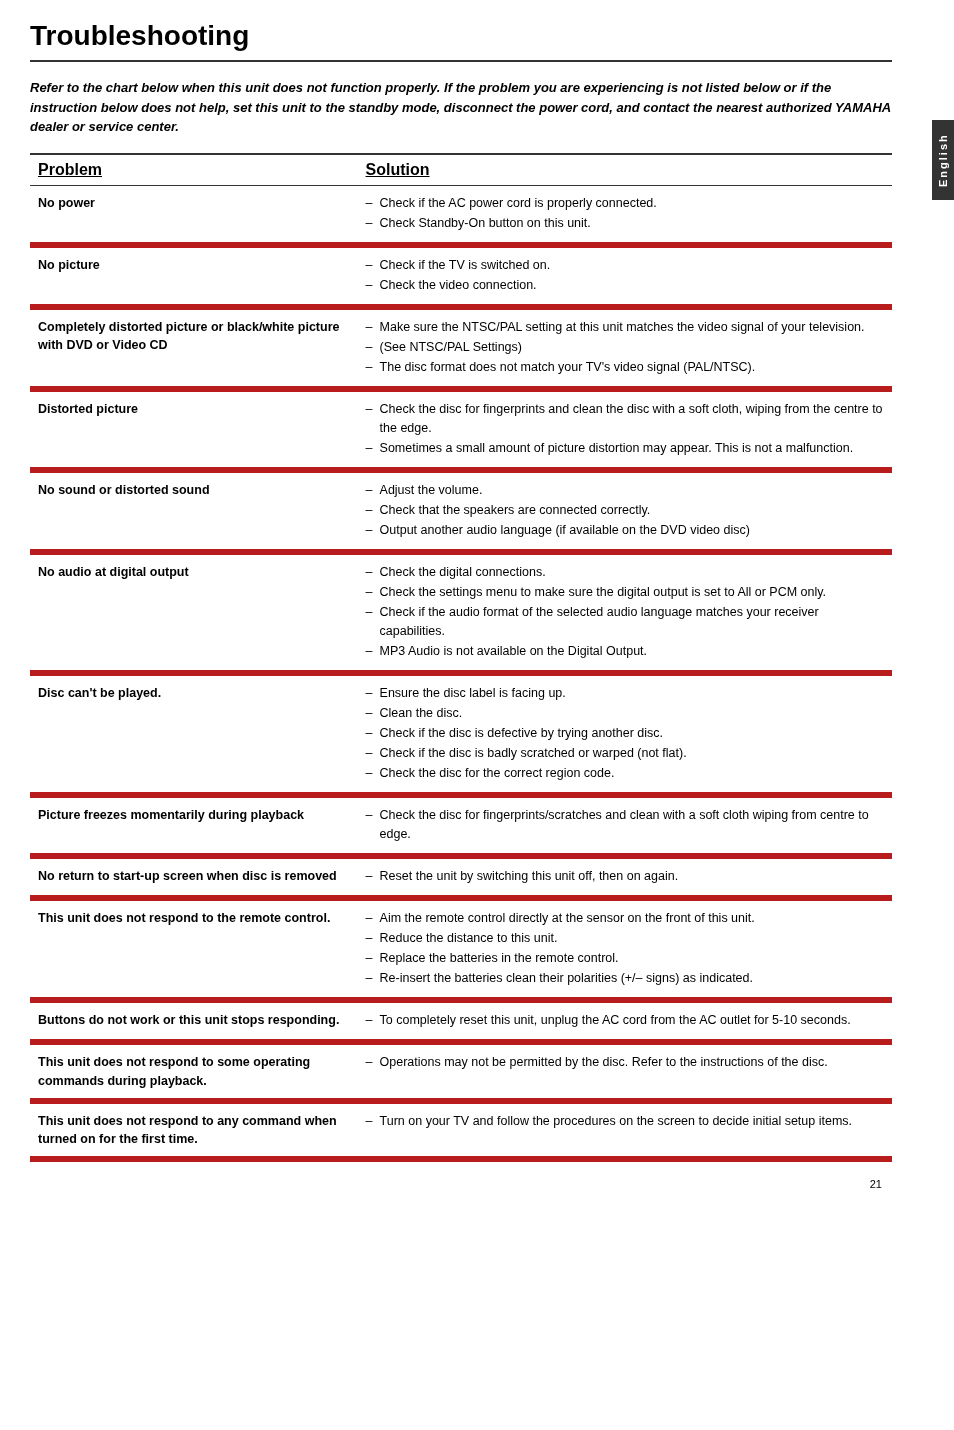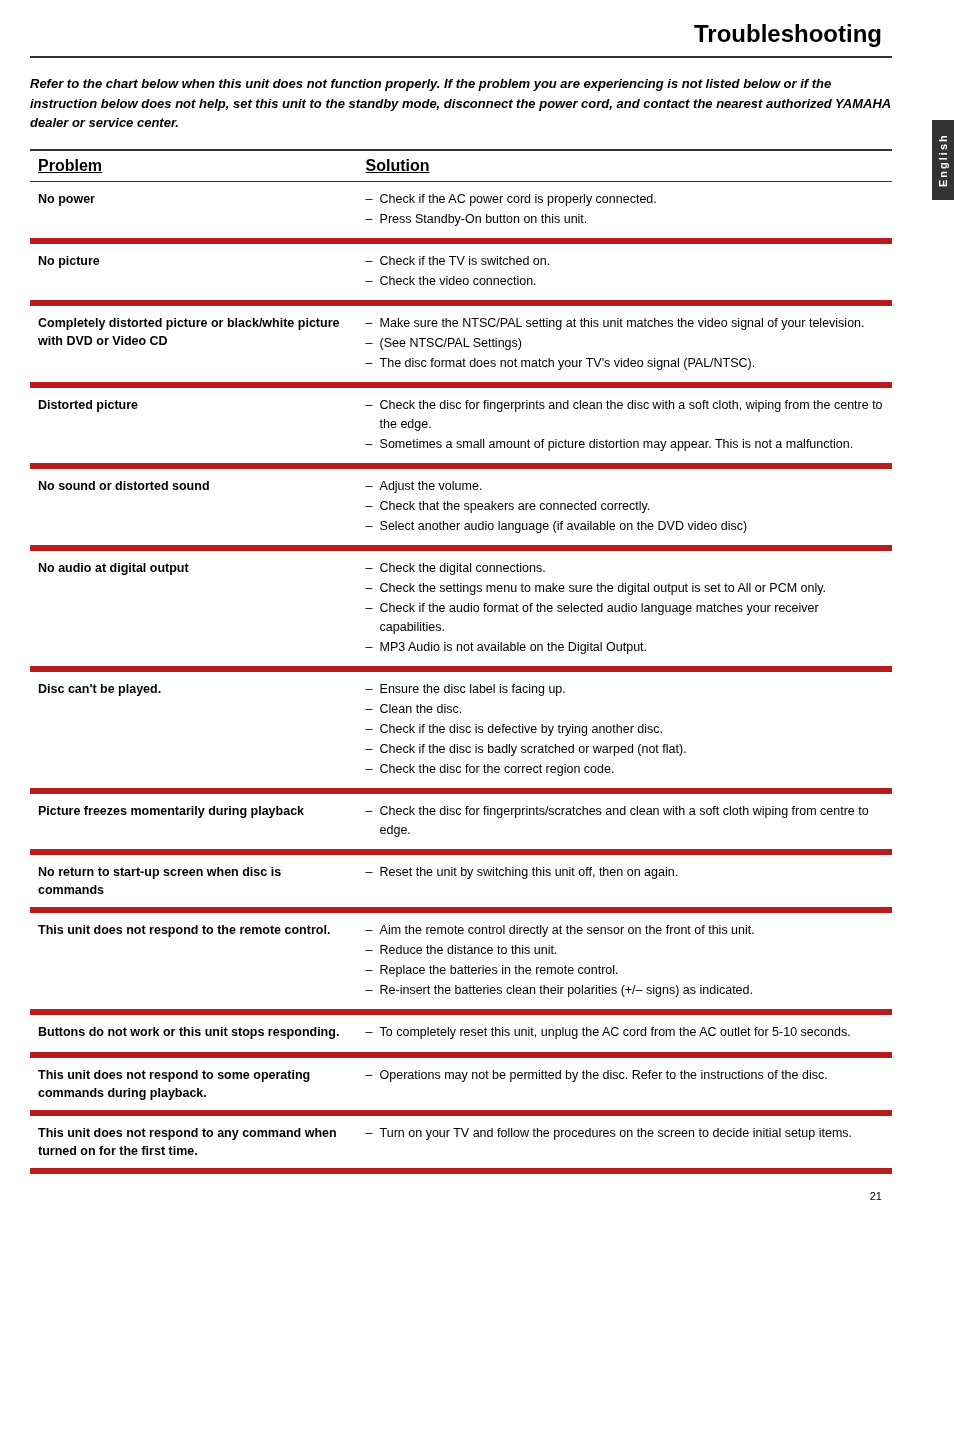--- a/index.html
+++ b/index.html
@@ -42,22 +42,22 @@
       justify-content: center;
     }
 
     .content-area {
       padding: 20px 40px 20px 30px;
       margin-right: 22px;
     }
 
     
     .page-title {
-      text-align: right;
-      font-size: 24px;
+      text-align: left;
+      font-size: 28px;
       font-weight: bold;
       padding-bottom: 8px;
       border-bottom: 2px solid #333;
       margin-bottom: 16px;
       padding-right: 10px;
     }
 
     
     .intro-text {
       font-size: 13px;
@@ -151,21 +151,21 @@
           <th>Problem</th>
           <th>Solution</th>
         </tr>
       </thead>
       <tbody id="table-body">
       <tr>
             <td>No power</td>
             <td>
               <ul class="solution-list">
                 <li>Check if the AC power cord is properly connected.</li>
-                <li>Press Standby-On button on this unit.</li>
+                <li>Check Standby-On button on this unit.</li>
               </ul>
             </td>
           </tr>
           <tr>
             <td>No picture</td>
             <td>
               <ul class="solution-list">
                 <li>Check if the TV is switched on.</li>
                 <li>Check the video connection.</li>
               </ul>
@@ -189,21 +189,21 @@
                 <li>Sometimes a small amount of picture distortion may appear. This is not a malfunction.</li>
               </ul>
             </td>
           </tr>
           <tr>
             <td>No sound or distorted sound</td>
             <td>
               <ul class="solution-list">
                 <li>Adjust the volume.</li>
                 <li>Check that the speakers are connected correctly.</li>
-                <li>Select another audio language (if available on the DVD video disc)</li>
+                <li>Output another audio language (if available on the DVD video disc)</li>
               </ul>
             </td>
           </tr>
           <tr>
             <td>No audio at digital output</td>
             <td>
               <ul class="solution-list">
                 <li>Check the digital connections.</li>
                 <li>Check the settings menu to make sure the digital output is set to All or PCM only.</li>
                 <li>Check if the audio format of the selected audio language matches your receiver capabilities.</li>
@@ -225,21 +225,21 @@
           </tr>
           <tr>
             <td>Picture freezes momentarily during playback</td>
             <td>
               <ul class="solution-list">
                 <li>Check the disc for fingerprints/scratches and clean with a soft cloth wiping from centre to edge.</li>
               </ul>
             </td>
           </tr>
           <tr>
-            <td>No return to start-up screen when disc is commands</td>
+            <td>No return to start-up screen when disc is removed</td>
             <td>
               <ul class="solution-list">
                 <li>Reset the unit by switching this unit off, then on again.</li>
               </ul>
             </td>
           </tr>
           <tr>
             <td>This unit does not respond to the remote control.</td>
             <td>
               <ul class="solution-list">

